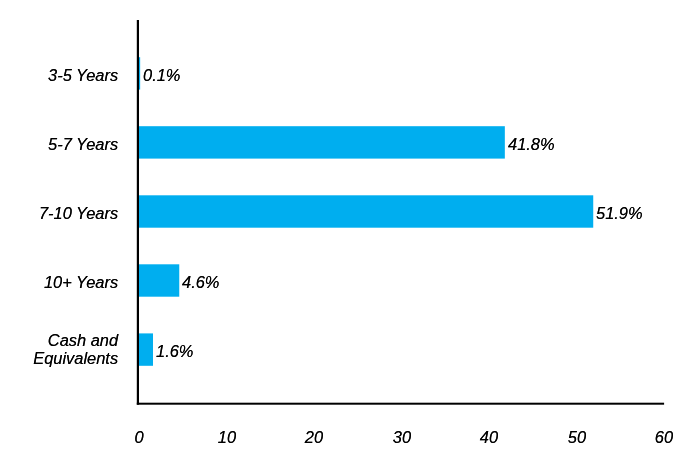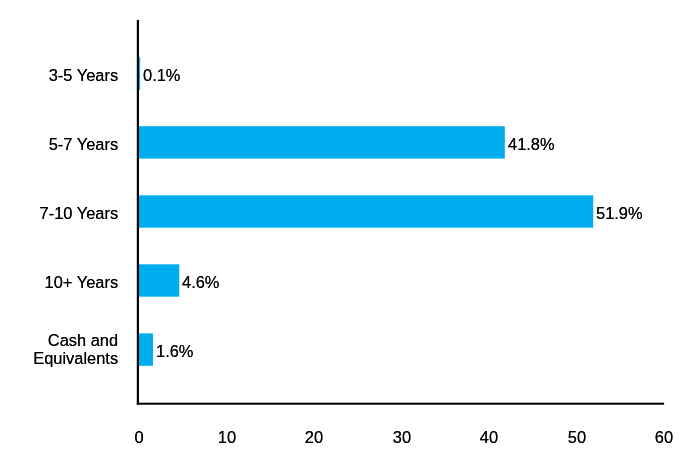--- a/index.html
+++ b/index.html
@@ -1,20 +1,20 @@
 <!DOCTYPE html>
 <html><head>
 <meta charset="utf-8">
 <title>Maturity Allocation Bar Chart</title>
 <style>
   html,body{margin:0;padding:0;}
   body{width:696px;height:468px;background:#ffffff;overflow:hidden;
        font-family:"Liberation Sans",sans-serif;}
   #chart{position:relative;width:696px;height:432px;background:#ffffff;
-         will-change:transform;}          
+         will-change:transform;font-style:italic;}          
 
   
   #plot{position:absolute;left:0;top:0;width:696px;height:468px;}
   .axis{fill:#000000;}
   .bar{fill:#00AEEF;}
 
   
   .lbl{position:absolute;font-size:17.4px;line-height:18.4px;color:#000000;
        white-space:pre;transform:scaleX(0.945);transform-origin:left top;
        text-shadow:0 0 0.28px rgba(0,0,0,0.85);}

